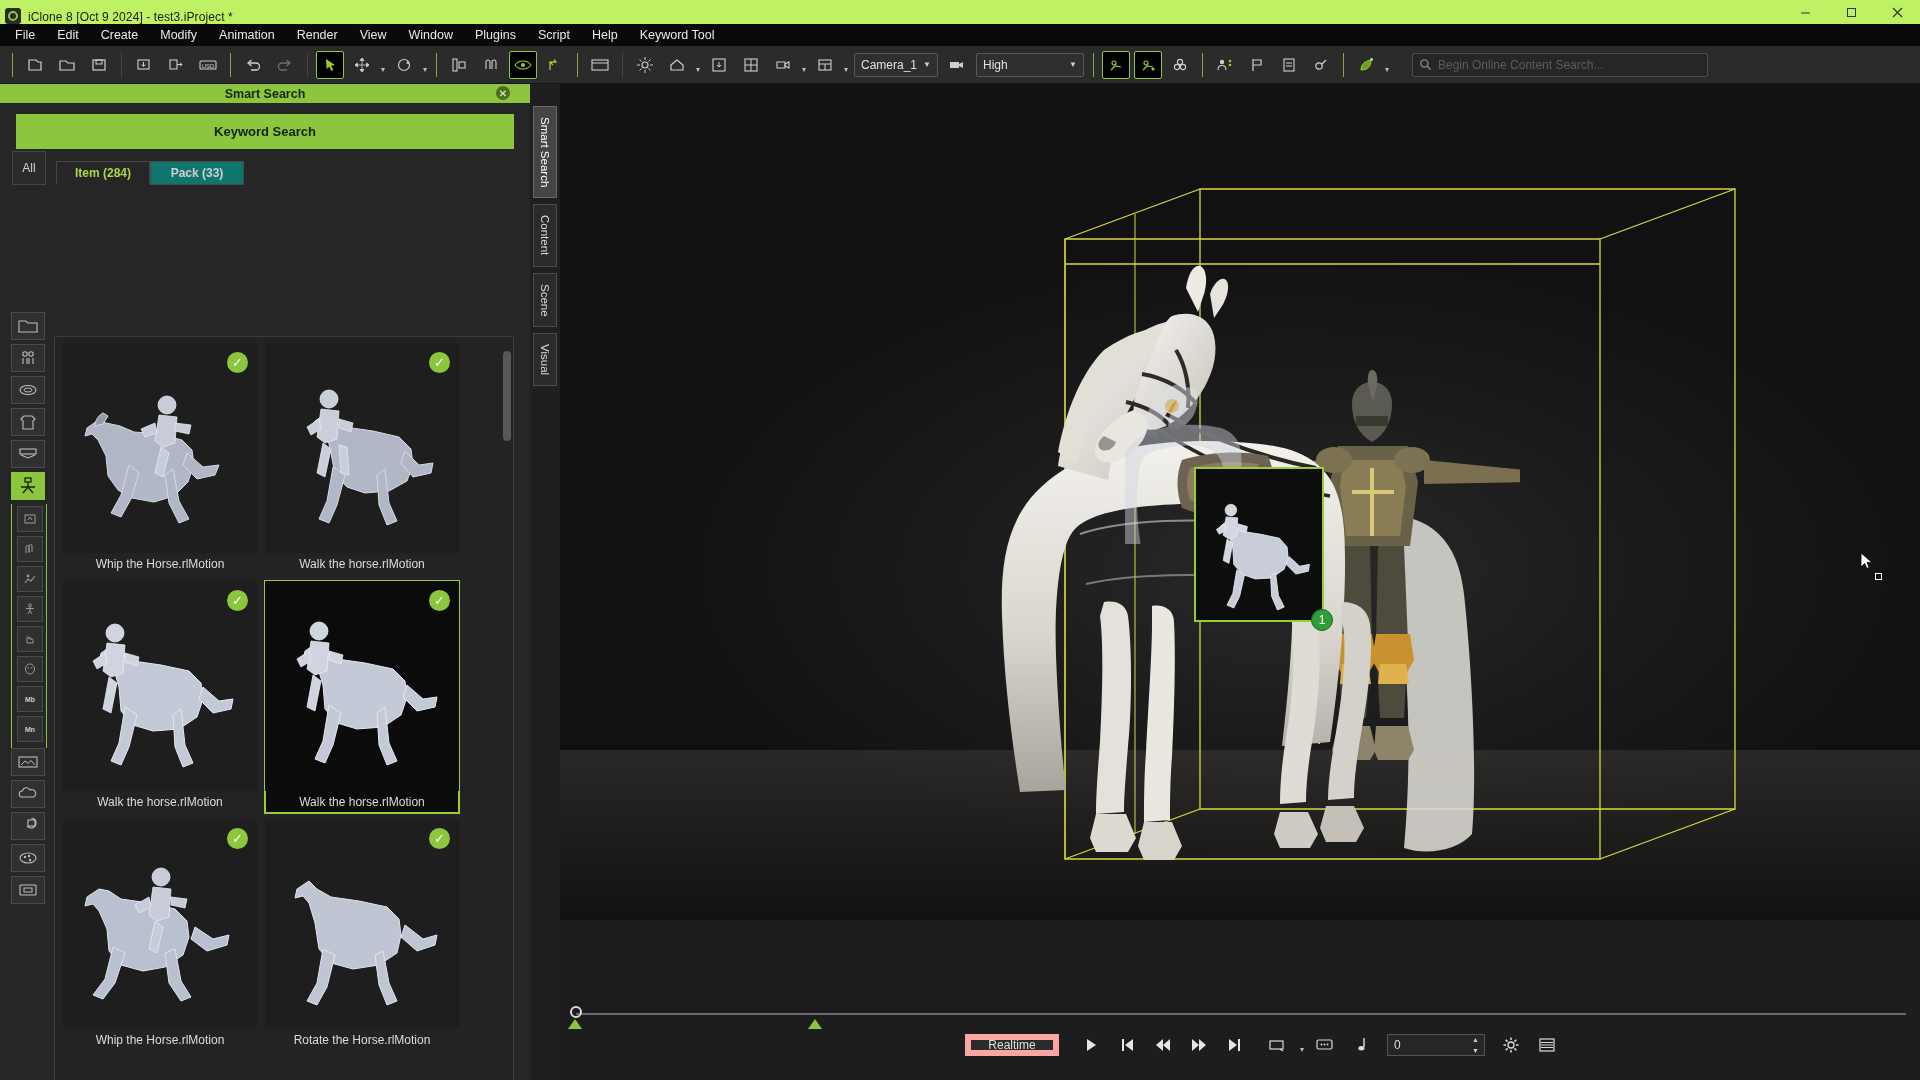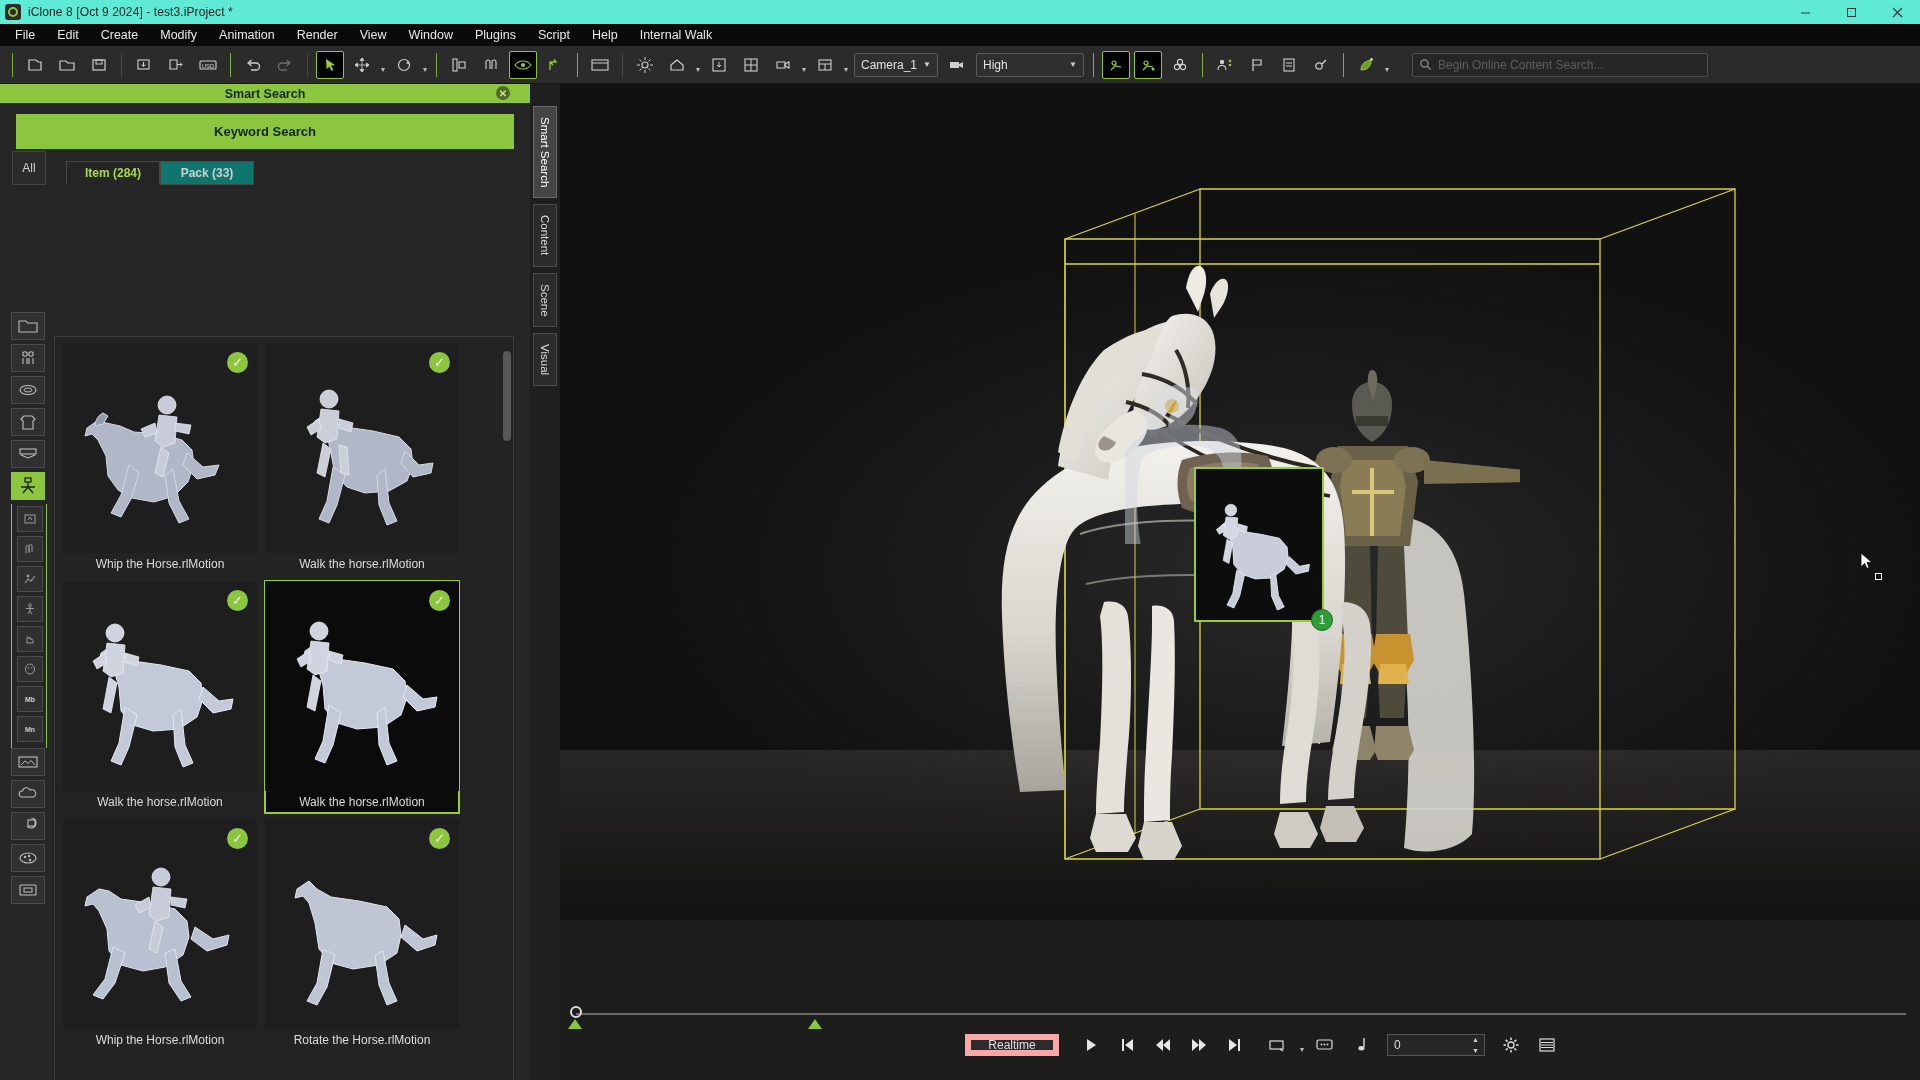--- a/index.html
+++ b/index.html
@@ -9,21 +9,21 @@
     background: #1d1d1d;
     font-family: "Liberation Sans", sans-serif;
     overflow: hidden;
     -webkit-font-smoothing: antialiased;
   }
   #app { position: relative; width: 1920px; height: 1080px; }
 
   
   .titlebar {
     position: absolute; left: 0; top: 0; width: 1920px; height: 24px;
-    background: #5eead4; display: flex; align-items: center;
+    background: #bef264; display: flex; align-items: flex-end;
   }
   .tb-icon {
     width: 16px; height: 16px; margin-left: 5px; margin-right: 7px;
     border-radius: 3px; background: #2b2b2b;
     display: flex; align-items: center; justify-content: center;
   }
   .tb-icon .ring {
     width: 10px; height: 10px; border-radius: 50%;
     border: 2px solid #8cc63e;
   }
@@ -122,21 +122,21 @@
 
   .tabs-row {
     display: flex; align-items: flex-end; margin: 12px 0 0 12px; height: 24px;
   }
   .minitab {
     height: 24px; padding: 0 12px; font-size: 12px; color: #d2d2d2;
     background: #2b2b2b; border: 1px solid #444;
     display: flex; align-items: center; justify-content: center;
   }
   .minitab.small { width: 34px; padding: 16px; }
-  .itemtabs { display: flex; margin-left: 20px; justify-content: flex-end; }
+  .itemtabs { display: flex; margin-left: 10px; justify-content: flex-end; }
   .itemtab {
     width: 94px; height: 24px; font-size: 12px; color: #cfcfcf;
     background: #0f766e; border: 1px solid #474747;
     display: flex; align-items: center; justify-content: center;
     font-weight: bold;
   }
   .itemtab.on { color: #a8d84a; border-bottom-color: #262626; background: #262626; }
 
   
   .rail {
@@ -321,21 +321,21 @@
     <div class="menu-item">Edit</div>
     <div class="menu-item">Create</div>
     <div class="menu-item">Modify</div>
     <div class="menu-item">Animation</div>
     <div class="menu-item">Render</div>
     <div class="menu-item">View</div>
     <div class="menu-item">Window</div>
     <div class="menu-item">Plugins</div>
     <div class="menu-item">Script</div>
     <div class="menu-item">Help</div>
-    <div class="menu-item">Internal Walk</div>
+    <div class="menu-item">Keyword Tool</div>
   </div>
 
   <div class="toolbar">
     <div class="sep"></div>
     <div class="tbtn">
       <svg width="18" height="18" viewBox="0 0 18 18">
           <path d="M3 4h7l2 2h3v8H3z" fill="none" stroke="#cfcfcf" stroke-width="1.2"></path>
         </svg>
     </div>
     <div class="tbtn">

